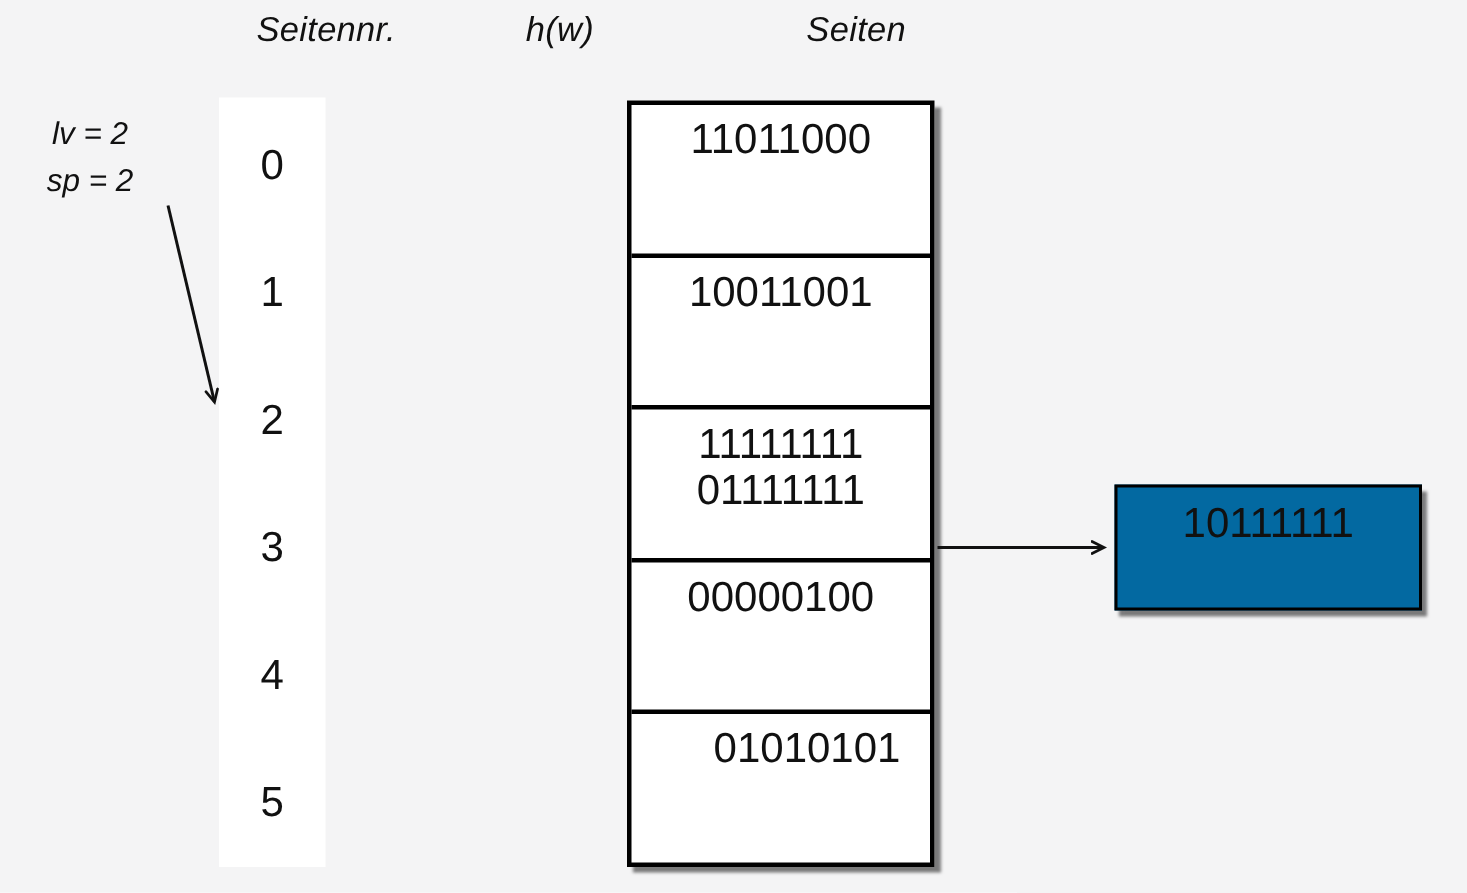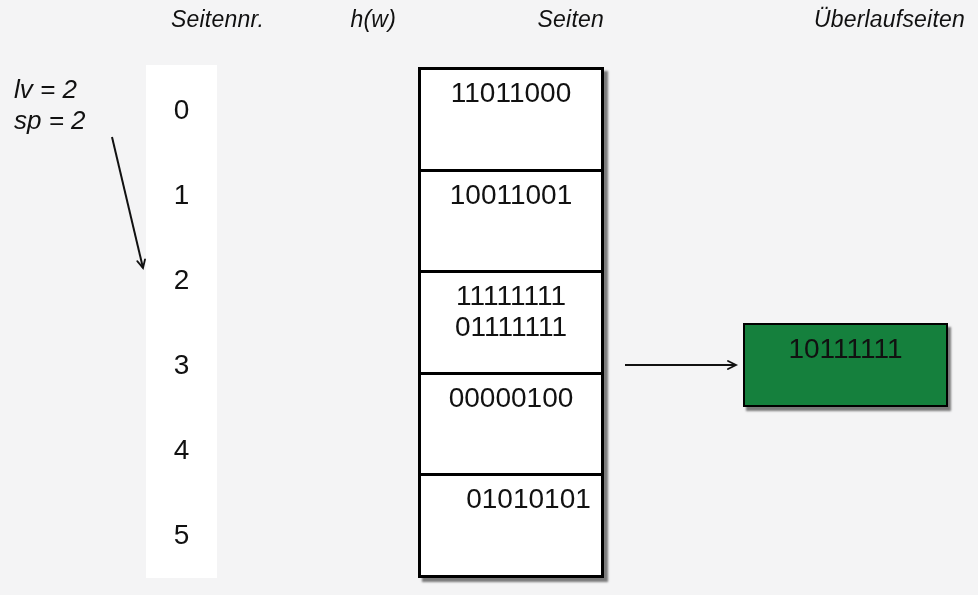--- a/index.html
+++ b/index.html
@@ -26,24 +26,24 @@
   .hdr-seitennr { left: 104px; width: 160px; }
   .hdr-hw       { left: 276px; width: 120px; }
   .hdr-seiten   { left: 444px; width: 160px; }
   .hdr-ueberlauf{ left: 725px; width: 240px; }
 
   .annotation {
     position: absolute;
     left: 14px;
     top: 74px;
     width: 92px;
-    font-size: 26px;
+    font-size: 21px;
     font-style: italic;
     line-height: 31px;
-    text-align: left;
+    text-align: center;
     white-space: nowrap;
   }
 
   .col-strip {
     position: absolute;
     top: 65px;
     height: 513px;
     background: #ffffff;
     display: flex;
     flex-direction: column;
@@ -58,21 +58,21 @@
     display: flex;
     align-items: center;
     justify-content: center;
     font-size: 28px;
   }
 
   .page-stack {
     position: absolute;
     left: 418px;
     top: 67px;
-    width: 186px;
+    width: 205px;
     height: 511px;
     box-sizing: border-box;
     border: 3px solid #000;
     background: #ffffff;
     display: flex;
     flex-direction: column;
     box-shadow: 4px 4px 2px rgba(0,0,0,0.5);
   }
   .page-box {
     flex: 1 1 0;
@@ -86,21 +86,21 @@
   .page-box:last-child { border-bottom: none; padding-left: 35px; }
 
   .overflow-box {
     position: absolute;
     left: 743px;
     top: 323px;
     width: 205px;
     height: 84px;
     box-sizing: border-box;
     border: 2.5px solid #000;
-    background: #15803d;
+    background: #0369a1;
     text-align: center;
     padding-top: 8px;
     font-size: 28px;
     line-height: 31px;
     box-shadow: 3px 4px 2px rgba(0,0,0,0.5);
   }
 
   .arrow-layer {
     position: absolute;
     left: 0; top: 0;
@@ -110,21 +110,20 @@
   }
 </style>
 </head>
 <body>
 
 <div class="canvas">
 
   <div class="col-header hdr-seitennr">Seitennr.</div>
   <div class="col-header hdr-seiten">Seiten</div>
   <div class="col-header hdr-hw">h(w)</div>
-  <div class="col-header hdr-ueberlauf">Überlaufseiten</div>
 
   <div class="annotation">
     <div>lv = 2</div>
     <div>sp = 2</div>
   </div>
 
   <div class="col-strip strip-seitennr">
     <div class="strip-cell">0</div>
     <div class="strip-cell">1</div>
     <div class="strip-cell">2</div>

